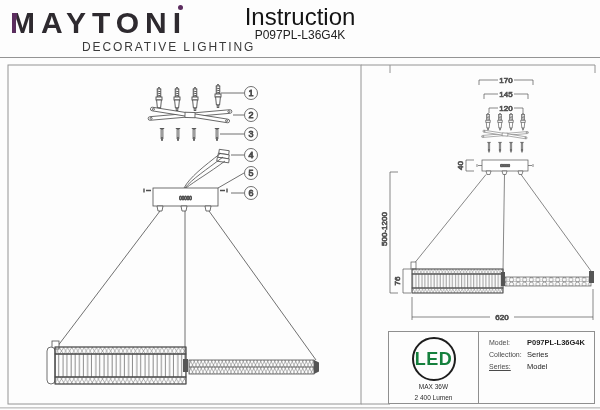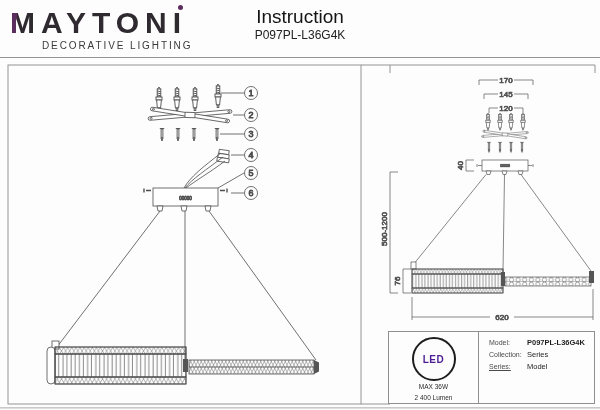--- a/index.html
+++ b/index.html
@@ -6,36 +6,36 @@
   .page{position:relative;width:600px;height:410px;background:#fdfdfd;overflow:hidden;
         font-family:"Liberation Sans",sans-serif;}
   
   .logo{position:absolute;left:10px;top:6px;}
   .wordmark{position:relative;display:inline-block;font-weight:bold;font-size:30px;
             letter-spacing:6px;color:#2e2a2f;line-height:34px;}
   .wordmark .overlay{position:absolute;left:0;top:0;color:#5c2d5f;
             clip-path:inset(0 96% 0 0);}
   .idot{position:absolute;width:5px;height:5px;border-radius:50%;background:#5c2d5f;
         left:168px;top:-1px;}
-  .tagline{margin-left:32px;margin-top:0px;font-size:10px;letter-spacing:1.9px;
+  .tagline{margin-left:72px;margin-top:0px;font-size:12px;letter-spacing:1.9px;
            color:#3a3a3a;white-space:nowrap;}
   .titleblock{position:absolute;left:210px;top:6px;width:180px;text-align:center;color:#141414;}
-  .titleblock .title{font-size:19px;line-height:22px;}
+  .titleblock .title{font-size:24px;line-height:22px;}
   .titleblock .model{font-size:12px;line-height:15px;color:#222;}
   
   .diagram{position:absolute;left:0;top:57px;}
   svg text{font-family:"Liberation Sans",sans-serif;fill:#333;}
   
   .spec{position:absolute;left:388px;top:331px;width:207px;height:73px;
         border:1px solid #8f8f8f;box-sizing:border-box;display:flex;background:#fdfdfd;}
   .spec .ledcell{width:90px;border-right:1px solid #8f8f8f;box-sizing:border-box;
         display:flex;flex-direction:column;align-items:center;}
   .ledcircle{width:40px;height:40px;border:2px solid #1d1d1d;border-radius:50%;
         margin-top:5px;display:flex;align-items:center;justify-content:center;
-        font-weight:bold;font-size:10px;letter-spacing:0.5px;color:#4c1d95;}
+        font-weight:bold;font-size:18px;letter-spacing:0.5px;color:#15803d;}
   .ledsub{font-size:6.5px;color:#2b2b2b;line-height:8.5px;margin-top:2px;text-align:center;}
   .infocell{flex:1;padding:6px 4px 0 10px;box-sizing:border-box;}
   .srow{display:flex;font-size:7px;color:#4a4a4a;line-height:9px;margin-bottom:3.2px;}
   .srow .lbl{width:38px;flex:none;}
   .srow .lbl.u{text-decoration:underline;}
   .srow .val{font-size:7.5px;color:#1f1f1f;}
   .srow .val.b{font-weight:bold;}
   .iconcol{width:38px;flex:none;display:flex;justify-content:flex-start;padding-left:2px;}
 </style>
 </head>

